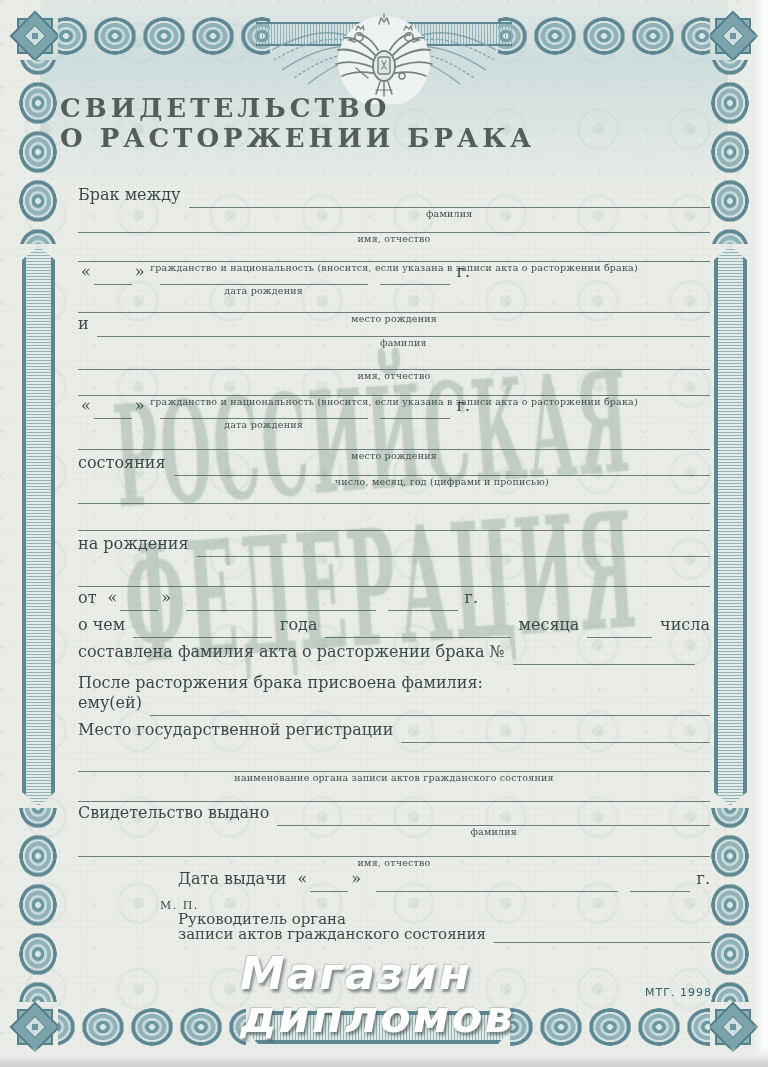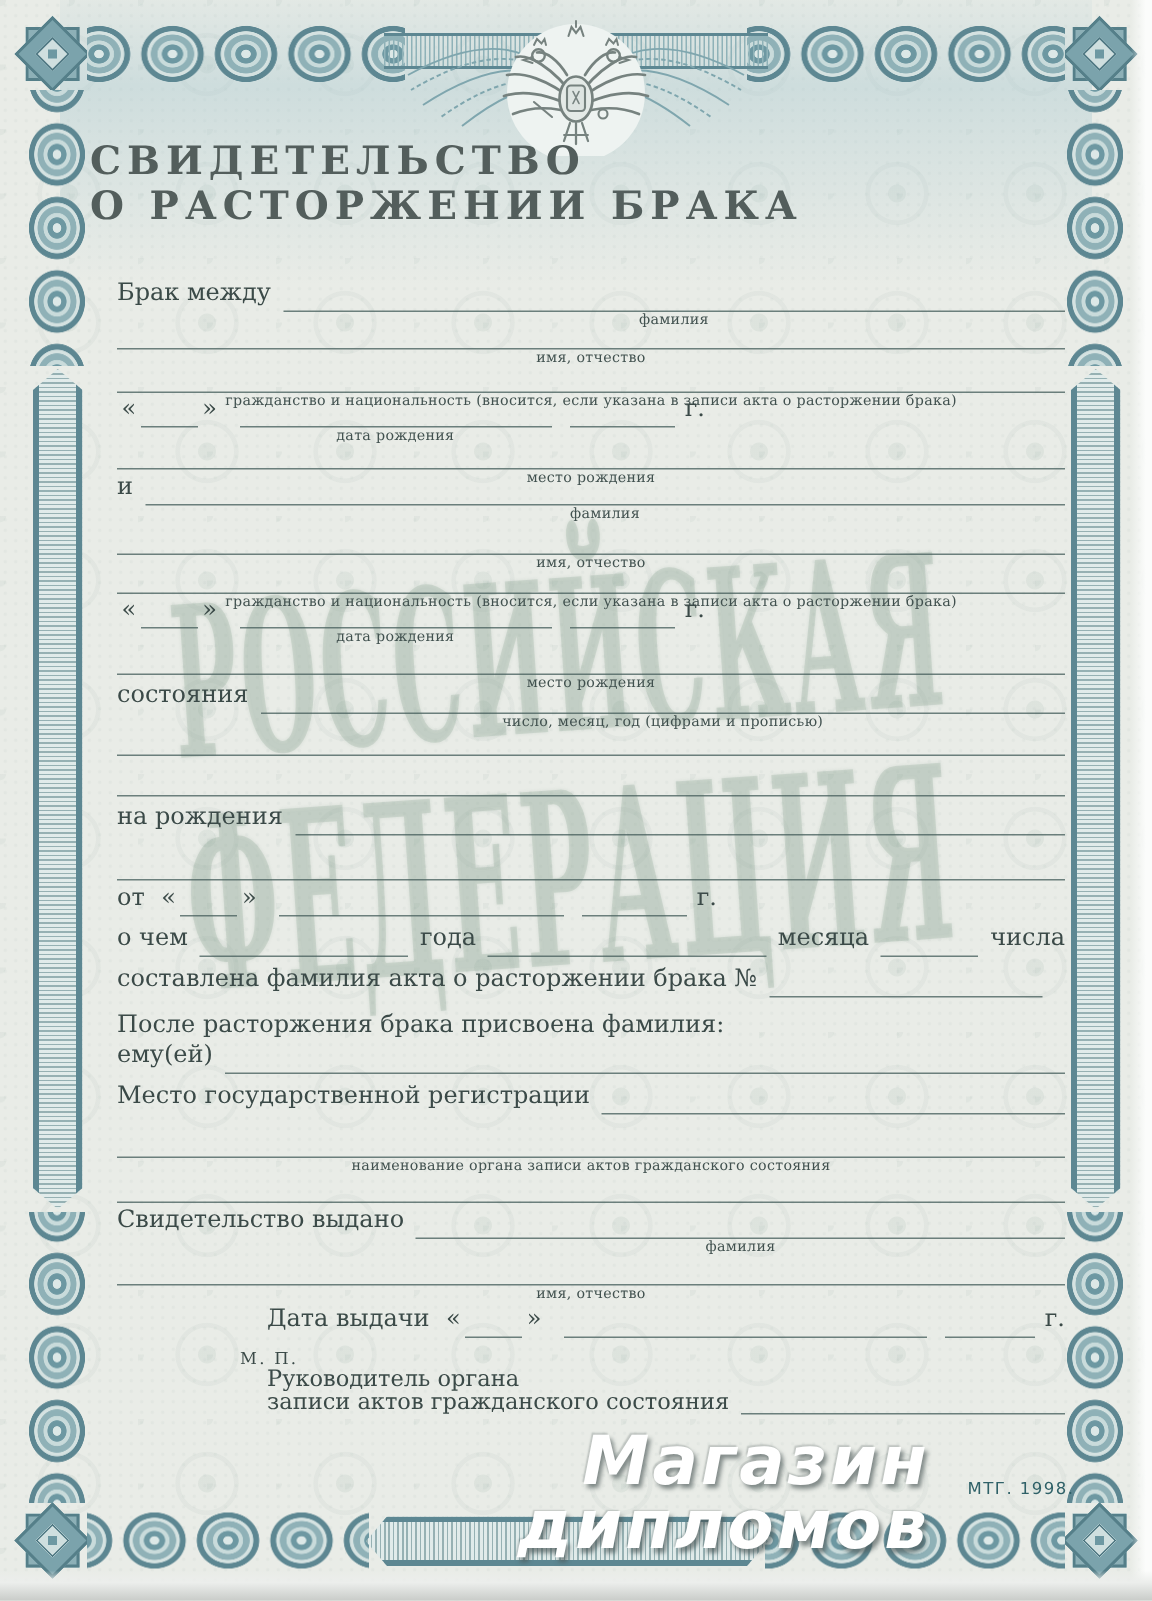--- a/index.html
+++ b/index.html
@@ -77,21 +77,21 @@
   .w38{width:38px;}.w60{width:60px;}.w70{width:70px;}.w182{width:182px;}
   .narrow{right:auto;width:392px;}
   .gap{width:12px;height:100%;}
   .f15{flex:1.5;}.f20{flex:2.0;}.f07{flex:0.7;}
   .mid{margin:4px 8px;white-space:nowrap;padding-bottom:2px;line-height:1;}
   .stamp{position:absolute;left:160px;top:899px;font-size:11px;letter-spacing:1.5px;color:#3b4a48;}
   .r27{top:911px;height:31px;left:178px;}
   .r27 .two{line-height:15px;font-size:15px;margin-right:8px;}
 
   
-  .shop{position:absolute;left:240px;top:952px;width:380px;text-align:right;
+  .shop{position:absolute;left:240px;top:952px;width:380px;text-align:left;
     font-family:"DejaVu Sans",sans-serif;font-weight:bold;font-style:italic;
     font-size:45px;line-height:43px;color:#ffffff;letter-spacing:2px;
     text-shadow:2px 3px 3px rgba(75,88,88,0.65), -1px -1px 1px rgba(75,88,88,0.25);}
   .print-code{position:absolute;left:645px;top:986px;font-family:"DejaVu Sans",sans-serif;
     font-size:11px;color:#2f6168;letter-spacing:1px;}
 </style>
 </head>
 <body>
 
 <div class="page">

